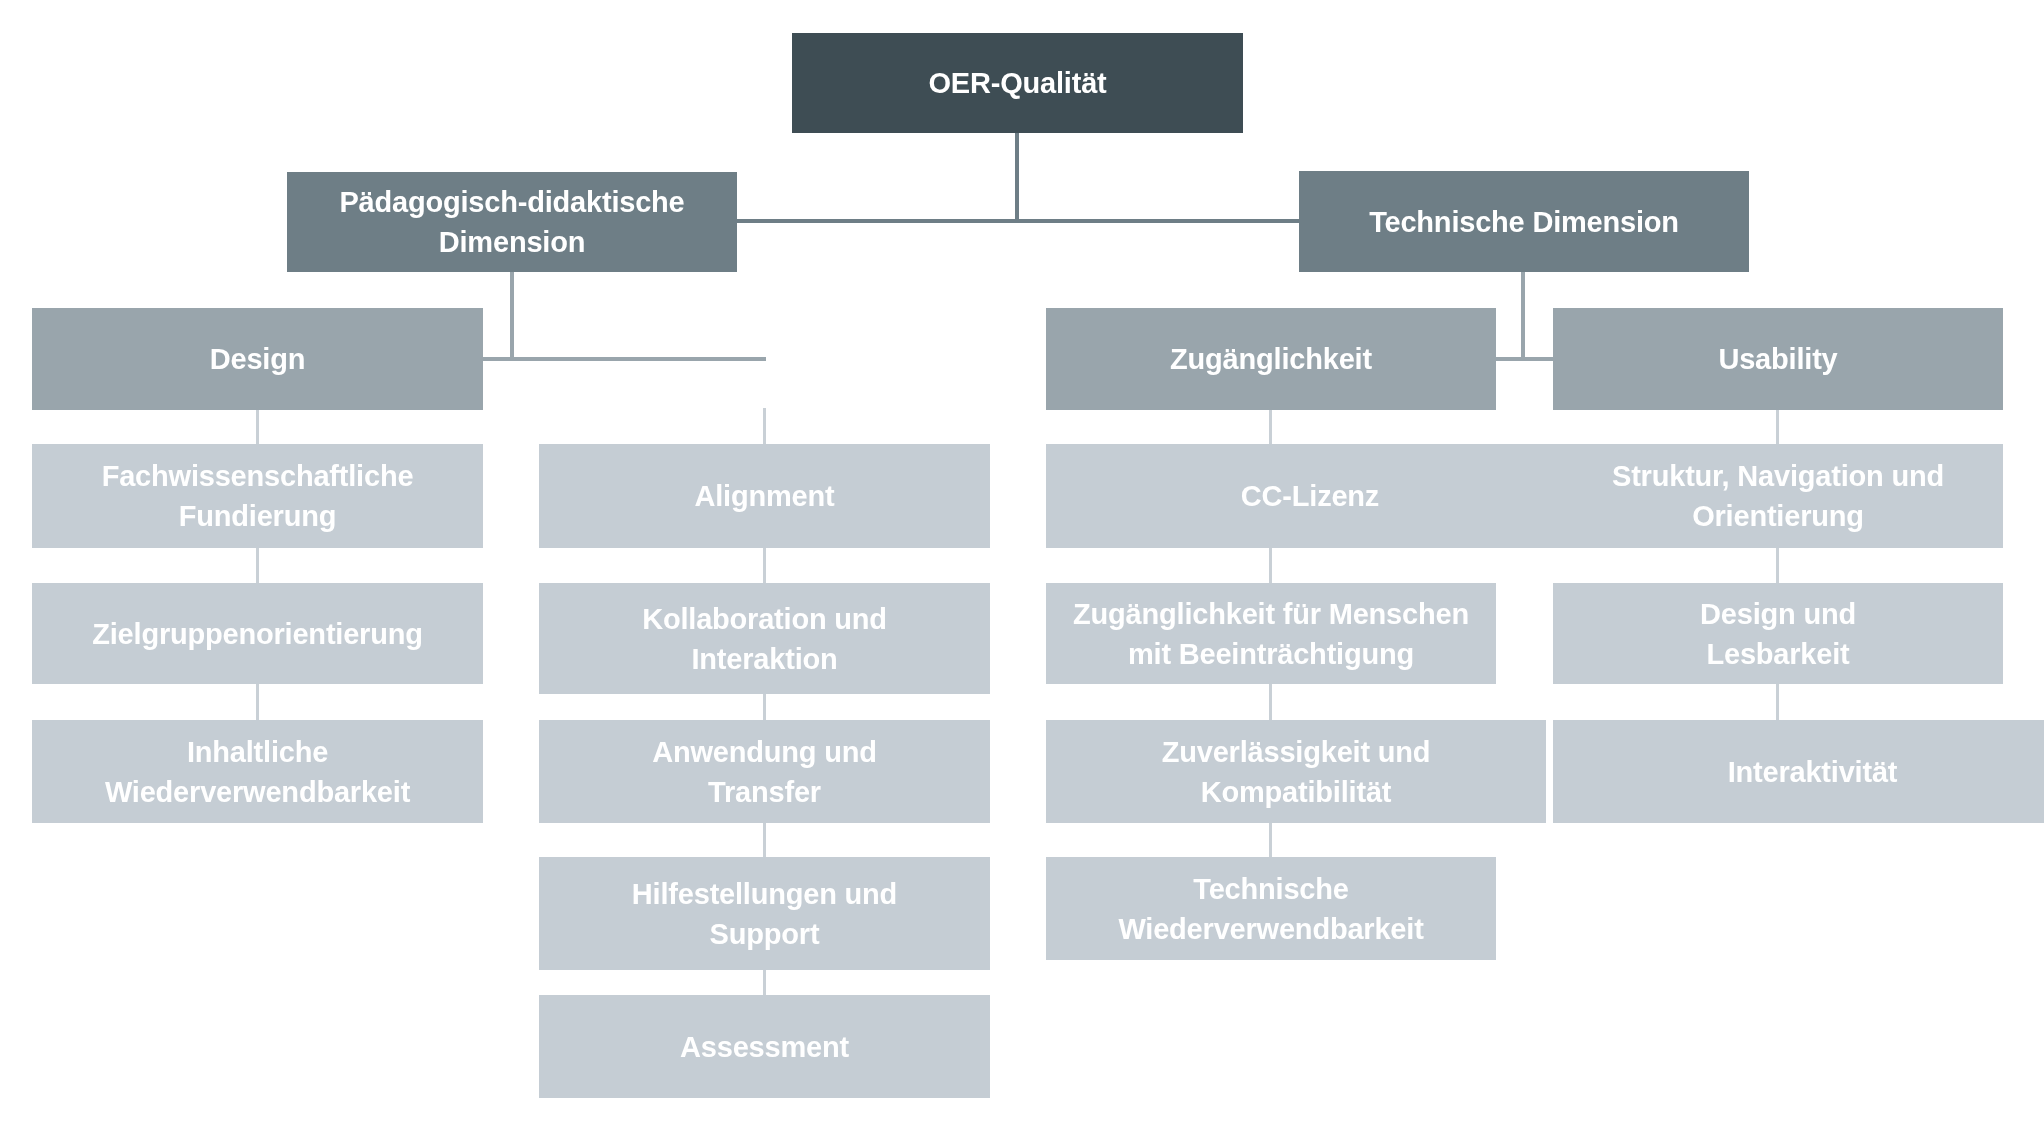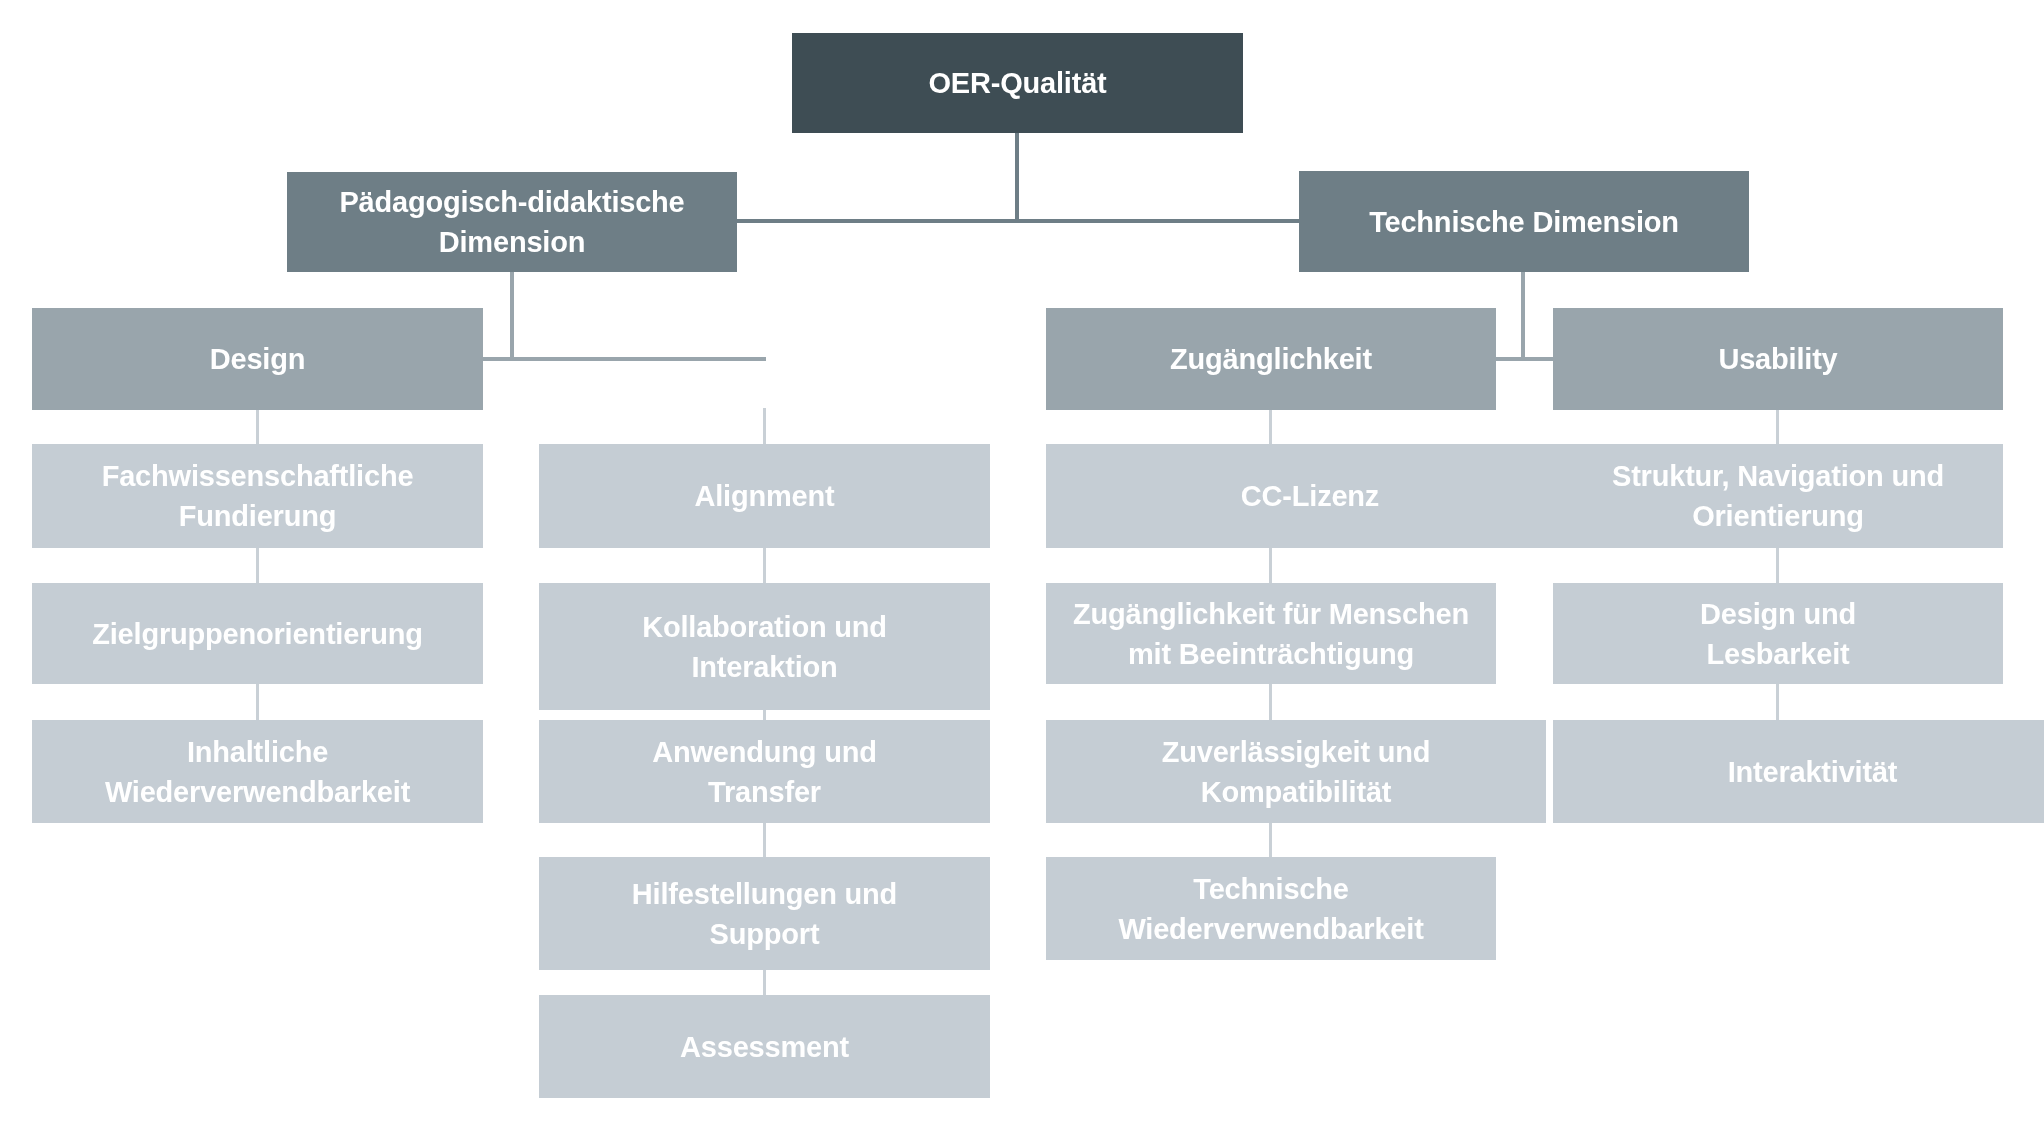--- a/index.html
+++ b/index.html
@@ -65,21 +65,21 @@
   <div class="node cat" style="left:1046px;top:308px;width:450px;height:102px">Zugänglichkeit</div>
   <div class="node cat" style="left:1553px;top:308px;width:450px;height:102px">Usability</div>
 
   <div class="node item" style="left:32px;top:444px;width:451px;height:104px">Fachwissenschaftliche
 Fundierung</div>
   <div class="node item" style="left:32px;top:583px;width:451px;height:101px">Zielgruppenorientierung</div>
   <div class="node item" style="left:32px;top:720px;width:451px;height:103px">Inhaltliche
 Wiederverwendbarkeit</div>
 
   <div class="node item" style="left:539px;top:444px;width:451px;height:104px">Alignment</div>
-  <div class="node item" style="left:539px;top:583px;width:451px;height:127px">Kollaboration und
+  <div class="node item" style="left:539px;top:583px;width:451px;height:111px">Kollaboration und
 Interaktion</div>
   <div class="node item" style="left:539px;top:720px;width:451px;height:103px">Anwendung und
 Transfer</div>
   <div class="node item" style="left:539px;top:857px;width:451px;height:113px">Hilfestellungen und
 Support</div>
   <div class="node item" style="left:539px;top:995px;width:451px;height:103px">Assessment</div>
 
   <div class="node item" style="left:1046px;top:444px;width:528px;height:104px">CC-Lizenz</div>
   <div class="node item" style="left:1046px;top:583px;width:450px;height:101px">Zugänglichkeit für Menschen
 mit Beeinträchtigung</div>

